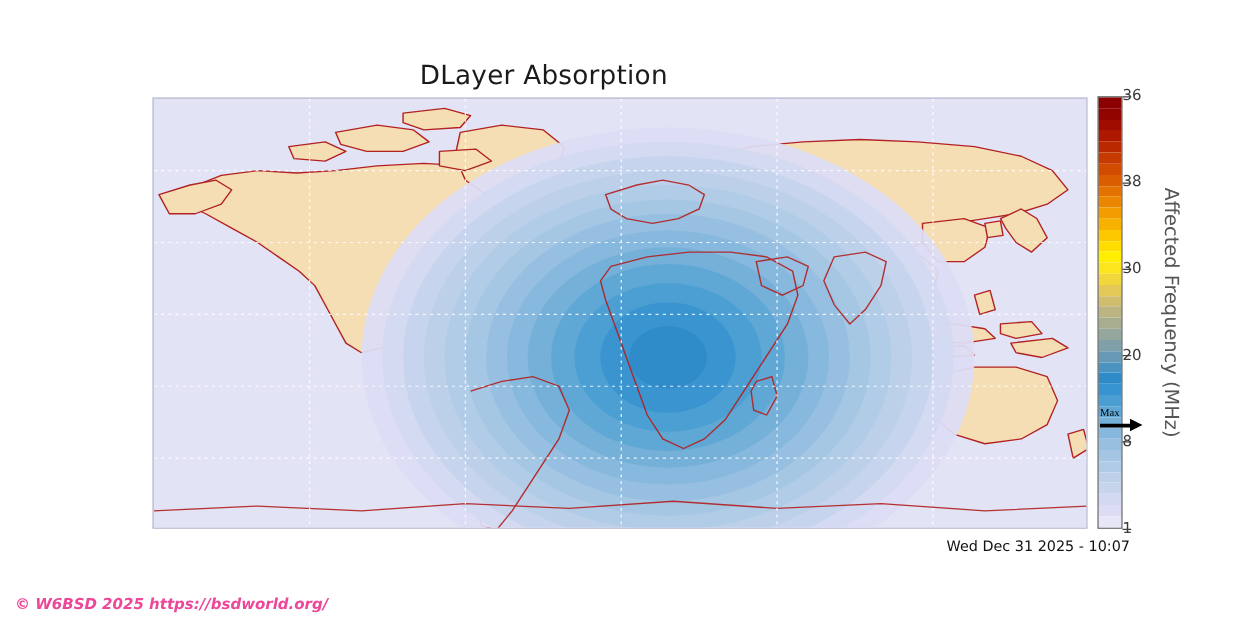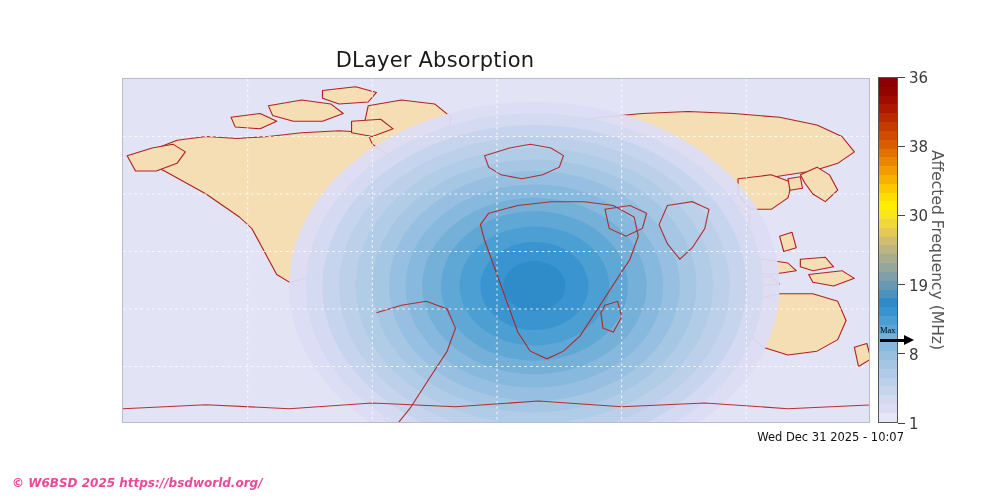--- a/index.html
+++ b/index.html
@@ -18,21 +18,21 @@
   #map-svg{position:absolute;left:0;top:0;width:748px;height:345px;display:block;}
 
   
   #cbar{position:absolute;left:878px;top:77px;width:20px;height:346px;
         border:1px solid #555;box-sizing:border-box;}
   #cbar .seg{width:100%;}
   #cb-ticks{position:absolute;left:898px;top:70px;width:60px;height:360px;}
   .cb-tick{position:absolute;left:0;height:1px;}
   .cb-tick i{position:absolute;left:0;top:-0.5px;width:7px;height:1.2px;
              background:#444;display:block;}
-  .cb-tick span{position:absolute;left:11px;top:-8px;font-size:15px;color:#3a3a3a;}
+  .cb-tick span{position:absolute;left:0;top:-8px;font-size:12px;color:#3a3a3a;}
   #cb-label{position:absolute;left:926px;top:77px;width:346px;height:22px;
             transform-origin:0 0;transform:rotate(90deg) translate(0,-22px);
             font-size:15.5px;color:#555;text-align:center;line-height:22px;}
 
   
   #max-marker{position:absolute;left:879px;top:322px;width:46px;height:26px;}
   #max-marker .mx-txt{position:absolute;left:1px;top:0;font-size:8.5px;color:#000;}
   #max-marker .mx-arrow{position:absolute;left:1px;top:13px;width:36px;height:4px;}
   #max-marker .mx-arrow .shaft{position:absolute;left:0;top:1px;width:26px;height:2.6px;background:#000;}
   #max-marker .mx-arrow .head{position:absolute;left:24px;top:-3px;width:0;height:0;
@@ -229,21 +229,21 @@
       <div class="cb-tick" style="top: 353px;">
         <i></i>
         <span>1</span>
       </div>
       <div class="cb-tick" style="top: 283.8px;">
         <i></i>
         <span>8</span>
       </div>
       <div class="cb-tick" style="top: 214.6px;">
         <i></i>
-        <span>19</span>
+        <span>20</span>
       </div>
       <div class="cb-tick" style="top: 145.4px;">
         <i></i>
         <span>30</span>
       </div>
       <div class="cb-tick" style="top: 76.2px;">
         <i></i>
         <span>38</span>
       </div>
       <div class="cb-tick" style="top: 7px;">

